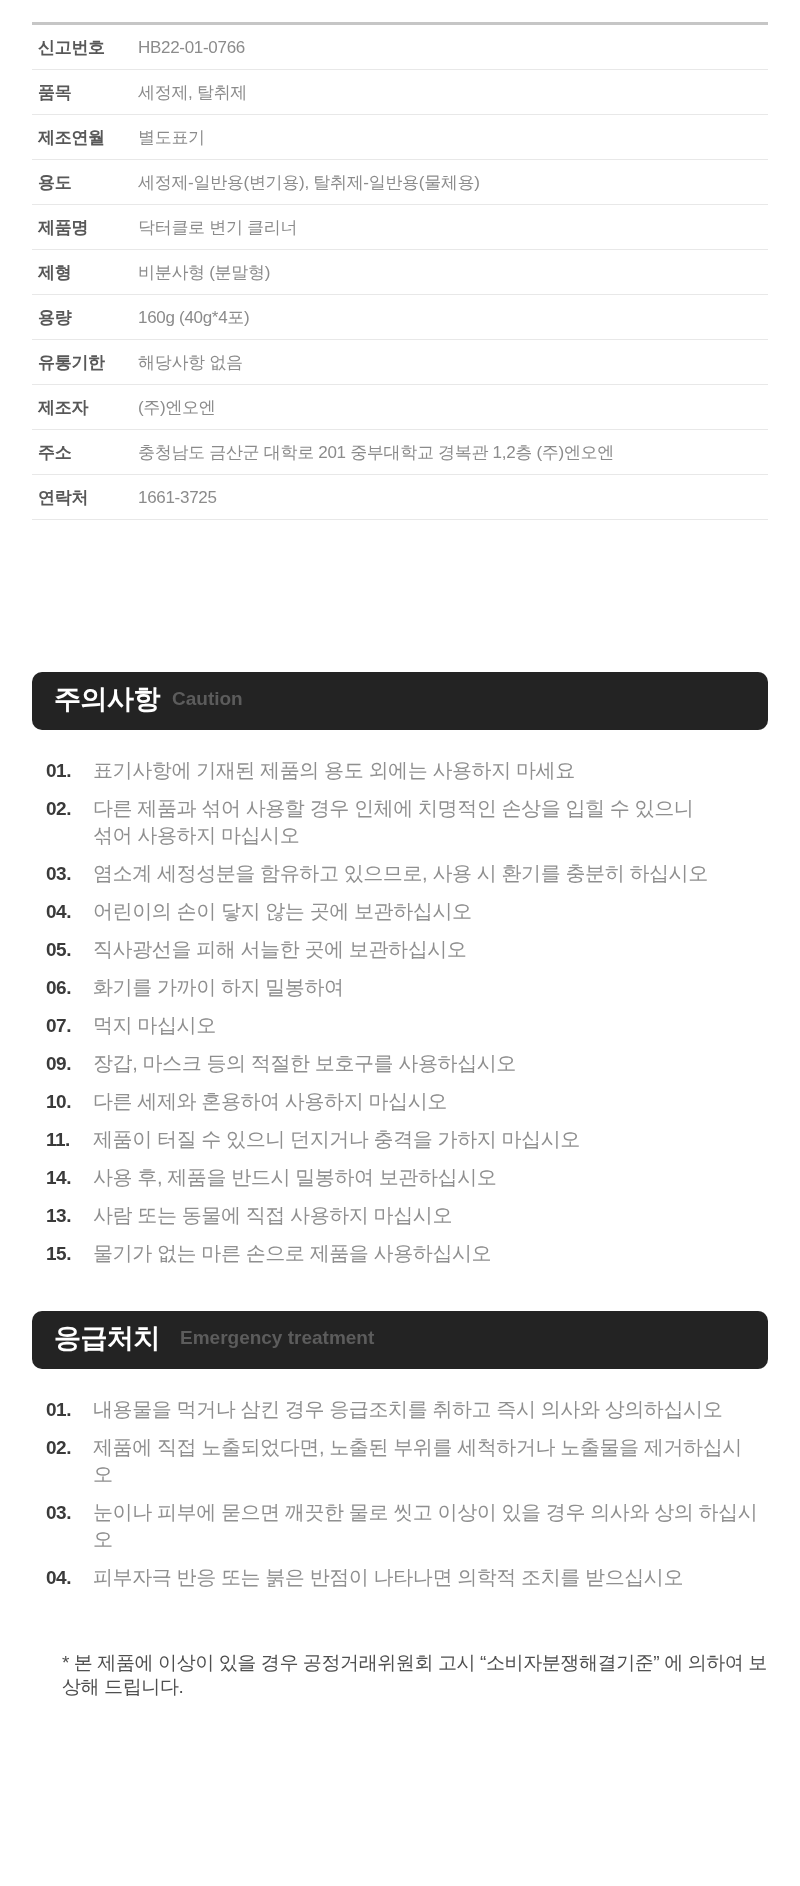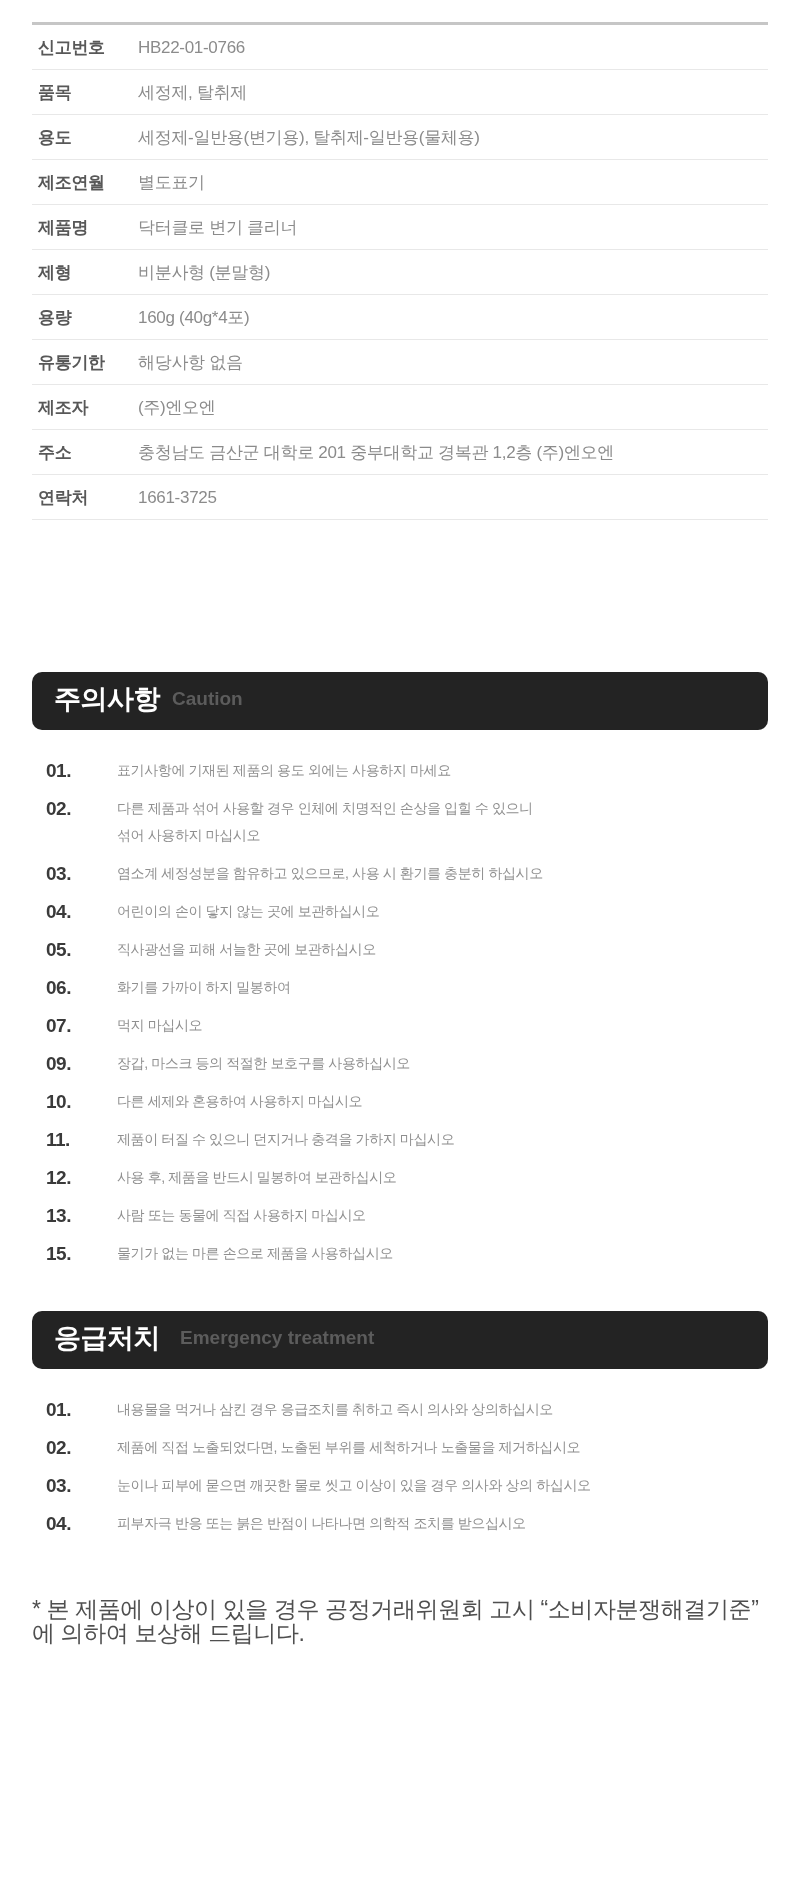--- a/index.html
+++ b/index.html
@@ -65,73 +65,73 @@
     letter-spacing: 0;
   }
   
   .num-list {
     margin: 27px 10px 0 14px;
   }
   .num-item {
     display: flex;
     align-items: flex-start;
     margin-bottom: 11px;
-    gap: 24px;
   }
   .item-number {
     flex: 0 0 34px;
     font-size: 19px;
     font-weight: 800;
     color: #3a3a3a;
     line-height: 27px;
     letter-spacing: -0.5px;
   }
   .item-text {
     flex: 1;
-    font-size: 14px;
+    font-size: 20px;
     color: #8f8f8f;
     line-height: 27px;
     margin-left: 13px;
     white-space: pre-line;
     letter-spacing: -0.4px;
   }
   
   .footer-note {
     margin-top: 60px;
-    font-size: 23px;
+    font-size: 19px;
     color: #4f4f4f;
     line-height: 24px;
     letter-spacing: -0.4px;
+    margin-left: 30px;
   }
 </style>
 </head>
 <body>
 
 <div class="page">
 
   <div class="spec-table">
 
       <div class="spec-row">
         <div class="spec-label">신고번호</div>
         <div class="spec-value">HB22-01-0766</div>
       </div>
 
       <div class="spec-row">
         <div class="spec-label">품목</div>
         <div class="spec-value">세정제, 탈취제</div>
       </div>
 
       <div class="spec-row">
+        <div class="spec-label">제조연월</div>
+        <div class="spec-value">별도표기</div>
+      </div>
+
+      <div class="spec-row">
         <div class="spec-label">용도</div>
         <div class="spec-value">세정제-일반용(변기용), 탈취제-일반용(물체용)</div>
-      </div>
-
-      <div class="spec-row">
-        <div class="spec-label">제조연월</div>
-        <div class="spec-value">별도표기</div>
       </div>
 
       <div class="spec-row">
         <div class="spec-label">제품명</div>
         <div class="spec-value">닥터클로 변기 클리너</div>
       </div>
 
       <div class="spec-row">
         <div class="spec-label">제형</div>
         <div class="spec-value">비분사형 (분말형)</div>
@@ -216,21 +216,21 @@
         <span class="item-number">10.</span>
         <span class="item-text">다른 세제와 혼용하여 사용하지 마십시오</span>
       </div>
 
       <div class="num-item">
         <span class="item-number">11.</span>
         <span class="item-text">제품이 터질 수 있으니 던지거나 충격을 가하지 마십시오</span>
       </div>
 
       <div class="num-item">
-        <span class="item-number">12.</span>
+        <span class="item-number">14.</span>
         <span class="item-text">사용 후, 제품을 반드시 밀봉하여 보관하십시오</span>
       </div>
 
       <div class="num-item">
         <span class="item-number">13.</span>
         <span class="item-text">사람 또는 동물에 직접 사용하지 마십시오</span>
       </div>
 
 
       <div class="num-item">

